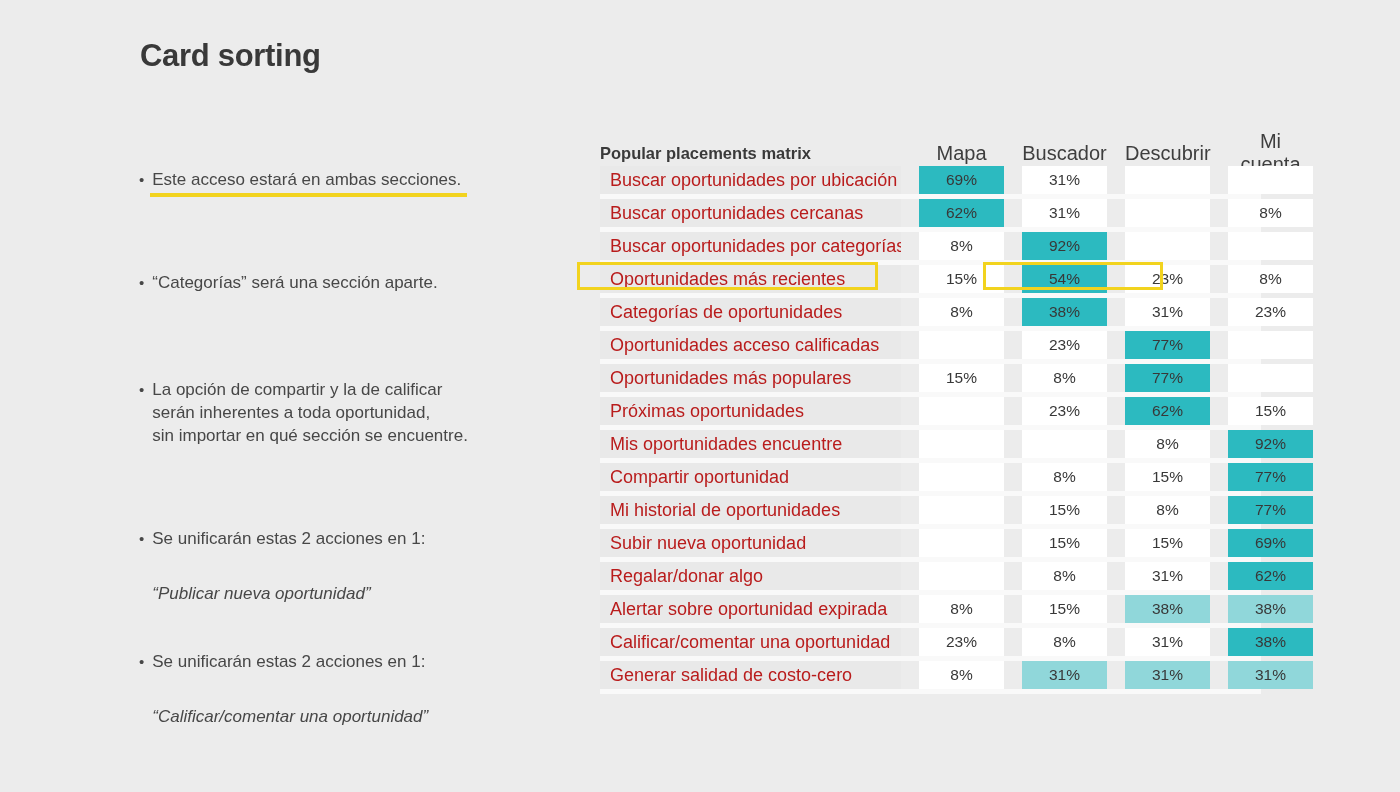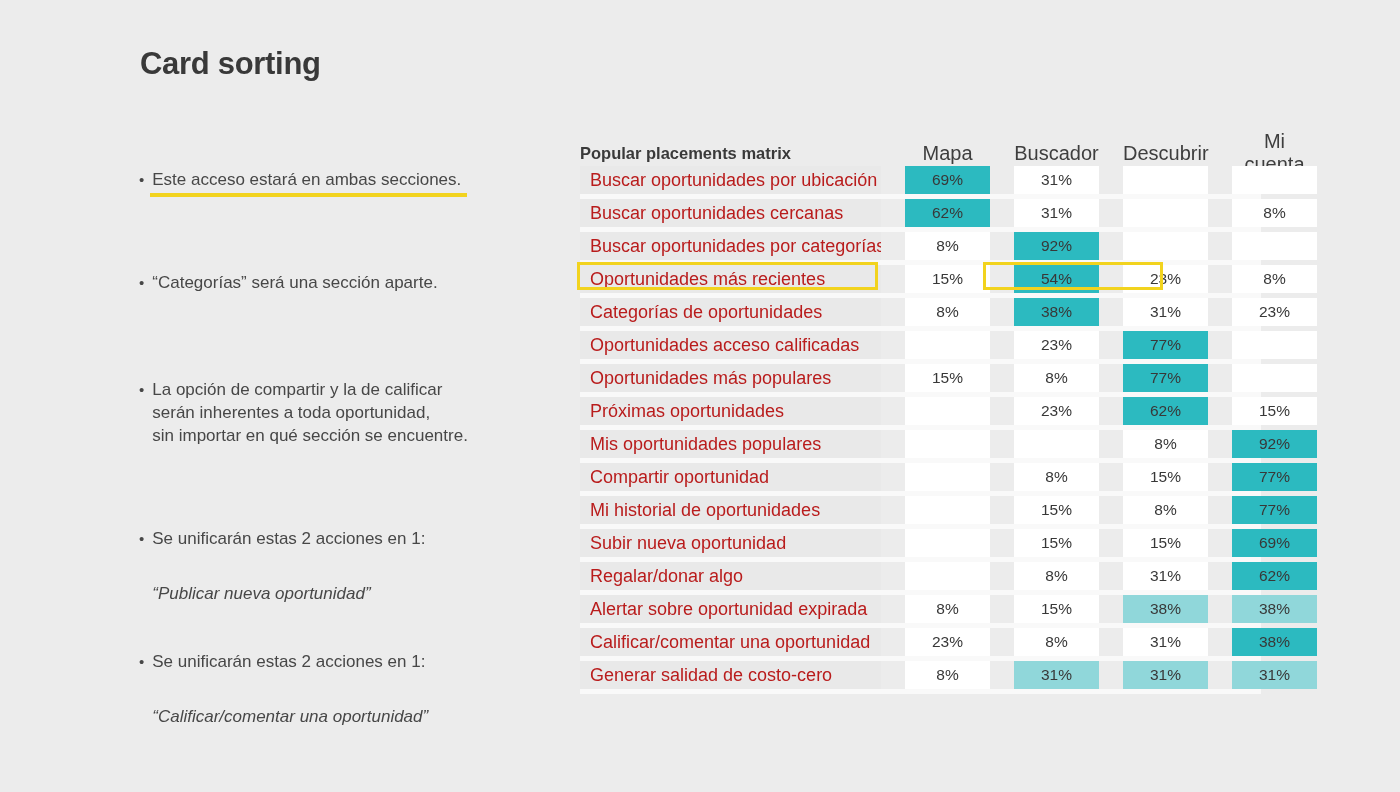--- a/index.html
+++ b/index.html
@@ -1,34 +1,34 @@
 <!DOCTYPE html>
 <html style="--page-bg: #ececec; --label-bg: #e9e9e9; --teal: #2cbac0; --light-teal: #90d7da; --yellow: #f2d31e;"><head>
 <meta charset="utf-8">
 <style>
   * { margin:0; padding:0; box-sizing:border-box; }
   html,body { width:1400px; height:792px; }
   body { font-family:"Liberation Sans", sans-serif; }
   .page { position:relative; width:1400px; height:792px; background:var(--page-bg,#ececec); overflow:hidden; }
 
-  .title { position:absolute; left:140px; top:46px; font-size:31px; font-weight:800;
+  .title { position:absolute; left:140px; top:38px; font-size:31px; font-weight:800;
            letter-spacing:-0.3px; color:#393939; }
 
   
   .note { position:absolute; left:139px; width:400px; display:flex; gap:8px;
           font-size:17px; line-height:23px; color:#474747; }
   .note .bullet { flex:0 0 auto; font-size:15px; line-height:23px; }
   .note .note-body { white-space:pre-line; }
   .note .quote { display:block; font-style:italic;margin-top:32px; }
   .yellow-underline { position:absolute; left:150px; top:193px; width:317px; height:4px;
                       background:var(--yellow,#f2d31e); }
 
   
   .matrix { position:absolute; left:580px; top:130px; width:681px; }
-  .grid-row { display:grid; grid-template-columns:301px 85px 85px 85px 85px; column-gap:24px; }
+  .grid-row { display:grid; grid-template-columns:301px 85px 85px 85px 85px; column-gap:18px;margin-left:20px; }
   .matrix-head { height:26px; align-items:center; }
   .matrix-title { font-size:16.5px; font-weight:700; color:#3a3a3a; }
   .col-h { text-align:center; font-size:20px; color:#3e3e3e; }
   .rows { margin-top:10px; }
   .m-row { height:28px; margin-bottom:5px; box-shadow:0 5px 0 0 #f9f9f9; }
   .m-label { background:var(--label-bg,#e9e9e9); font-size:18px; color:#b91c1c;
              line-height:28px; padding-left:10px; white-space:nowrap; overflow:hidden; }
   .m-cell { font-size:15.5px; color:#383838; line-height:28px; text-align:center; }
   .fill-white { background:#ffffff; }
   .fill-teal  { background:var(--teal,#2cbac0); }
@@ -132,21 +132,21 @@
           <div class="m-cell fill-white"></div>
         </div>
         <div class="grid-row m-row">
           <div class="m-label">Próximas oportunidades</div>
           <div class="m-cell fill-white"></div>
           <div class="m-cell fill-white">23%</div>
           <div class="m-cell fill-teal">62%</div>
           <div class="m-cell fill-white">15%</div>
         </div>
         <div class="grid-row m-row">
-          <div class="m-label">Mis oportunidades populares</div>
+          <div class="m-label">Mis oportunidades encuentre</div>
           <div class="m-cell fill-white"></div>
           <div class="m-cell fill-white"></div>
           <div class="m-cell fill-white">8%</div>
           <div class="m-cell fill-teal">92%</div>
         </div>
         <div class="grid-row m-row">
           <div class="m-label">Compartir oportunidad</div>
           <div class="m-cell fill-white"></div>
           <div class="m-cell fill-white">8%</div>
           <div class="m-cell fill-white">15%</div>

